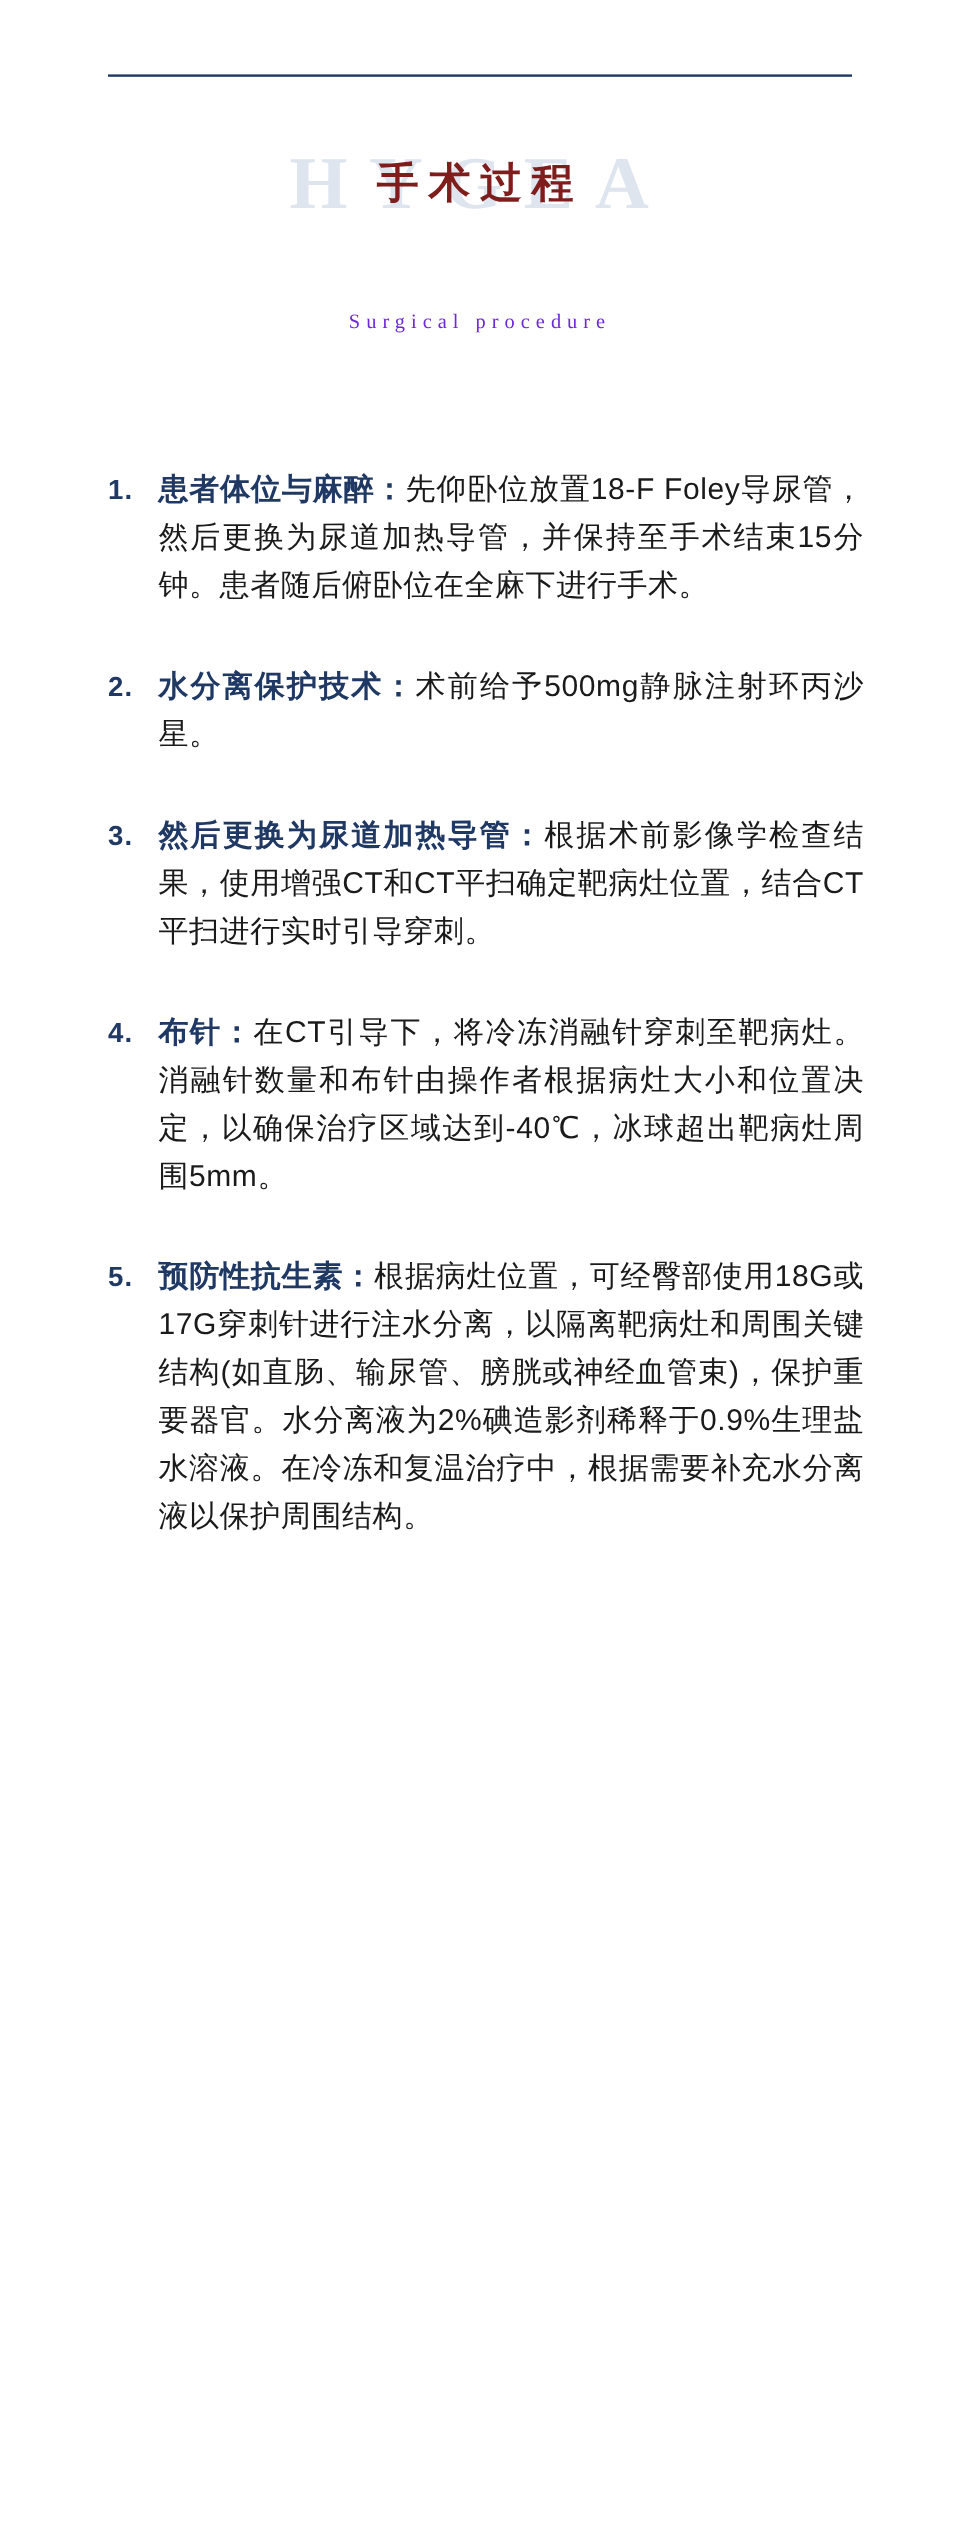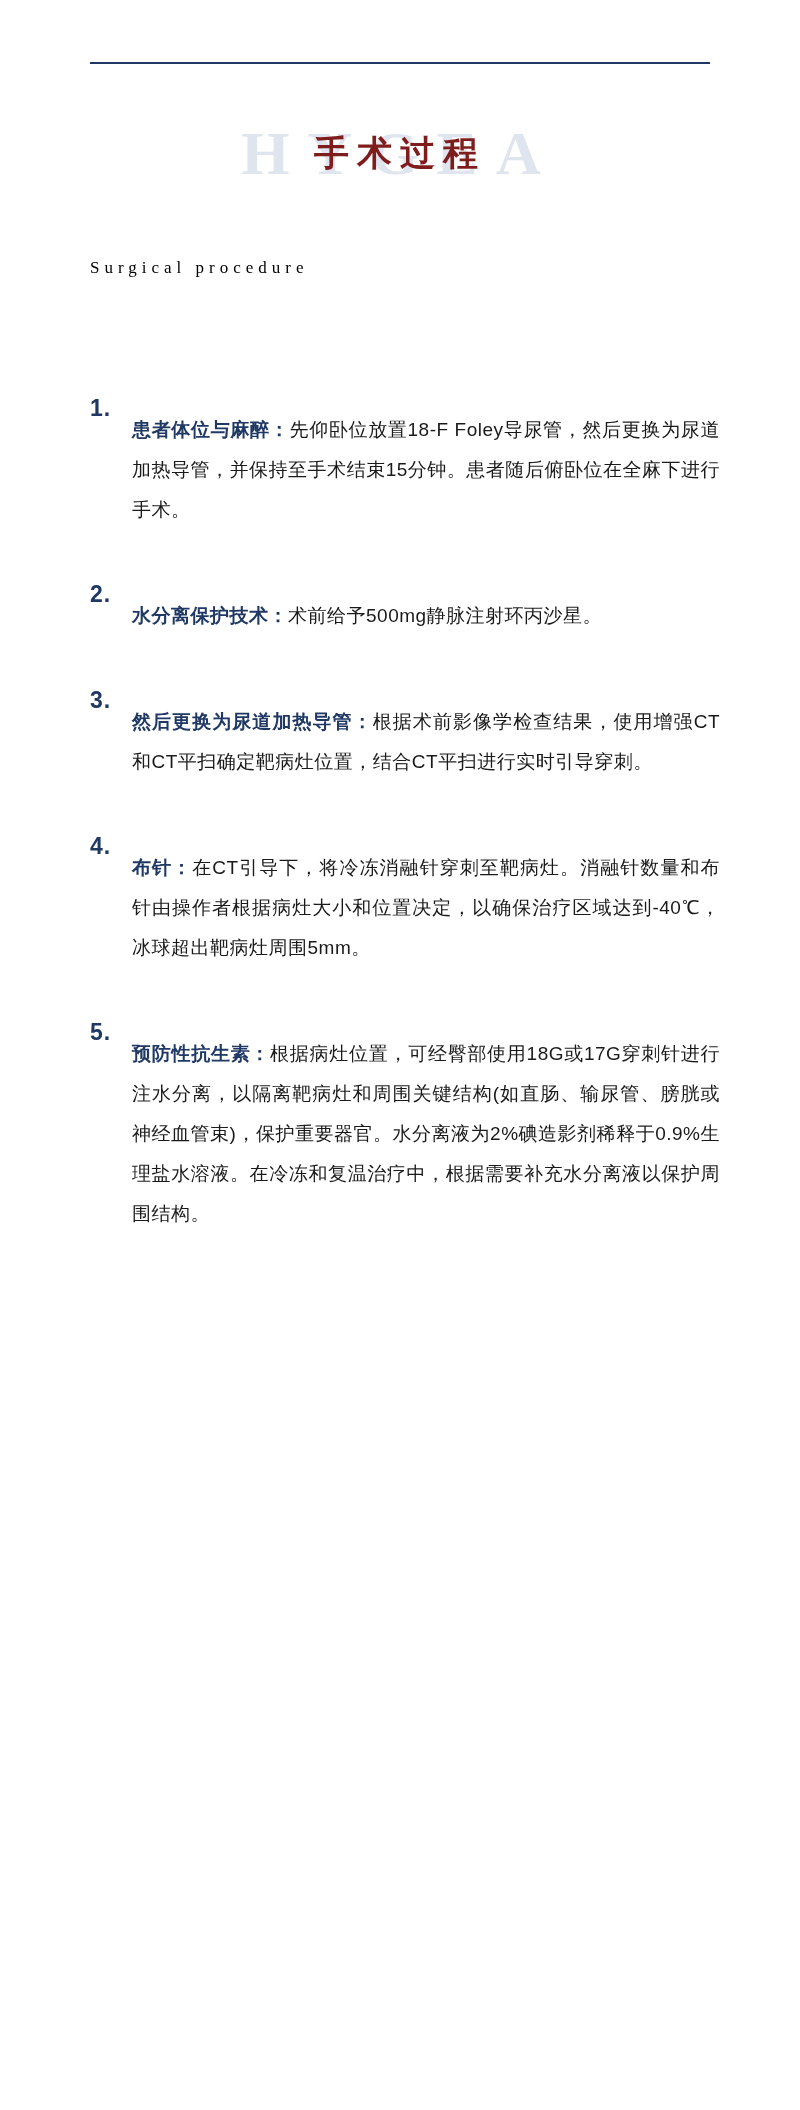--- a/index.html
+++ b/index.html
@@ -57,24 +57,24 @@
     position: relative;
     top: 16px;
     font-size: 35px;
     font-weight: 700;
     letter-spacing: 8px;
     color: #7f1d1d;
     line-height: 1.2;
   }
   .subtitle {
     margin-top: 22px;
-    text-align: left;
+    text-align: center;
     font-size: 17px;
     letter-spacing: 5px;
-    color: #000000;
+    color: #6d28d9;
     font-family: "Liberation Serif", serif;
   }
 
   
   .steps {
     margin: 110px auto 0 auto;
     width: 640px;
   }
   .step {
     display: flex;
@@ -88,27 +88,26 @@
     font-weight: 700;
     color: #1f3864;
     font-family: "Liberation Sans", sans-serif;
     line-height: 40px;
     padding-left: 10px;
     box-sizing: border-box;
     letter-spacing: 1px;
   }
   .step-body {
     flex: 1 1 auto;
-    font-size: 19px;
+    font-size: 25px;
     line-height: 40px;
     color: #1c1c1c;
     text-align: justify;
     text-justify: inter-ideograph;
     letter-spacing: 0.5px;
-    margin-top: 22px;
   }
   .step-label {
     font-weight: 700;
     color: #1f3864;
   }
   .step-text {
     color: #1a1a1a;
   }
 </style>
 </head>

